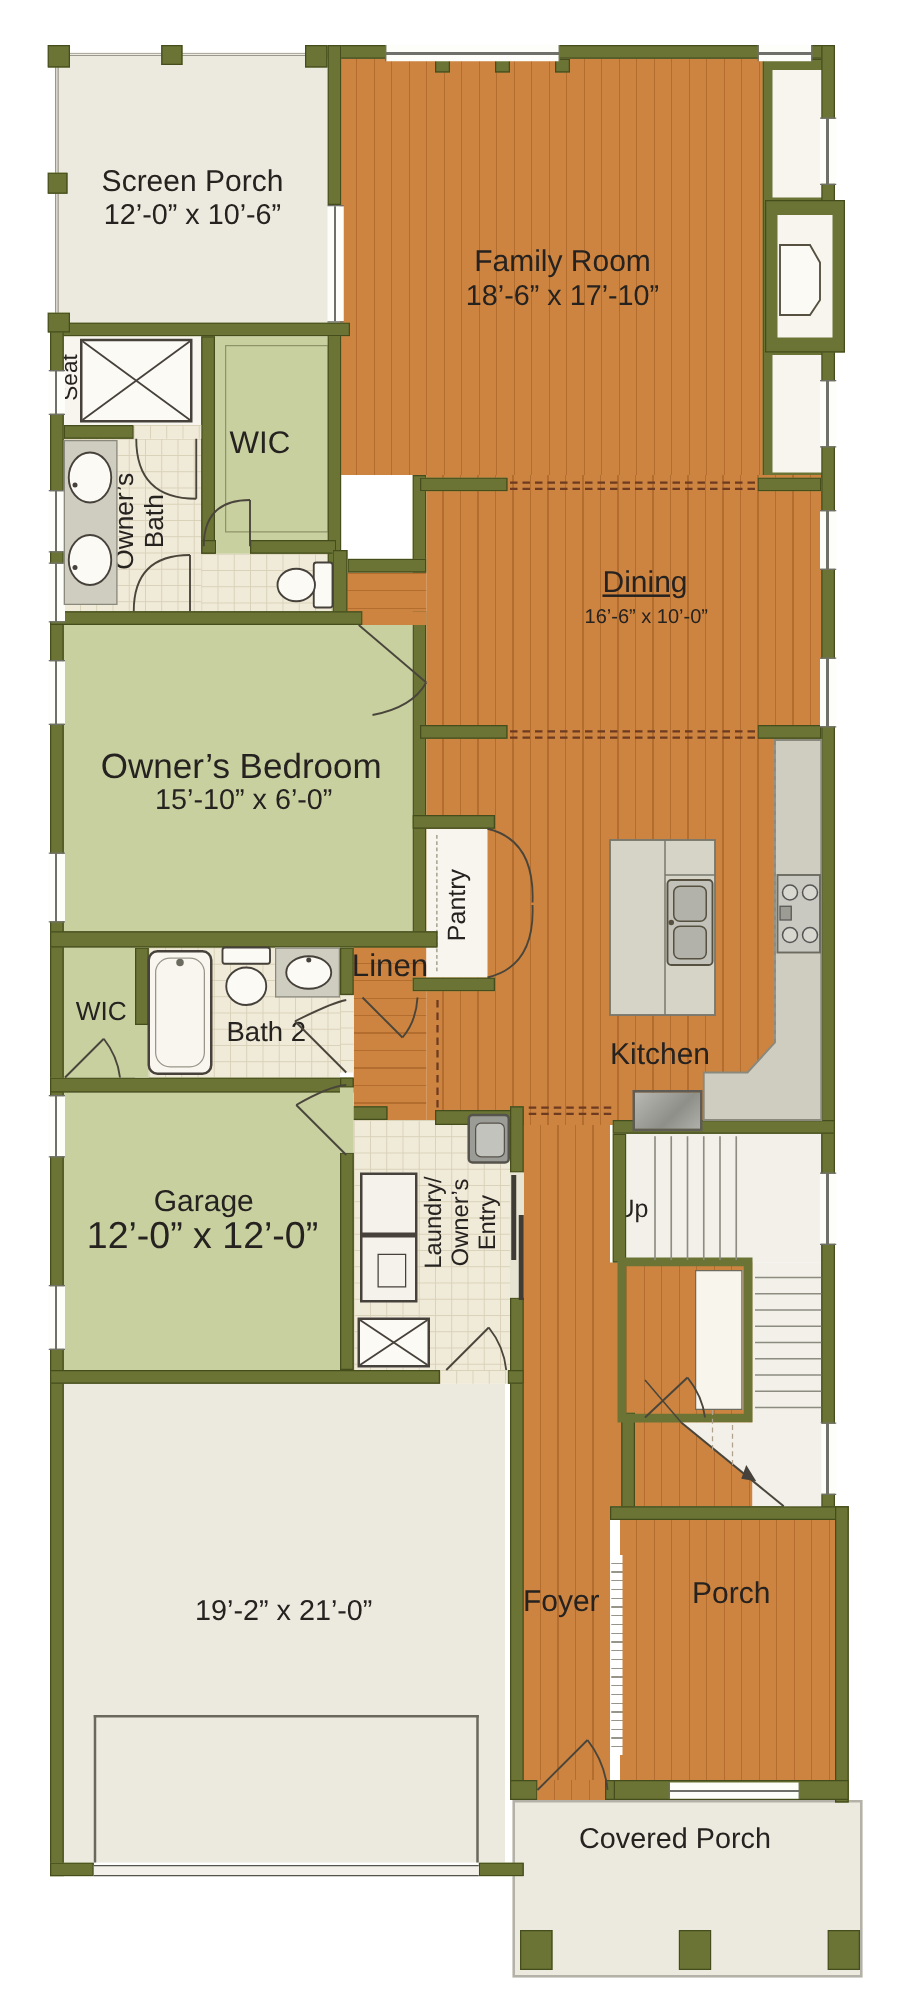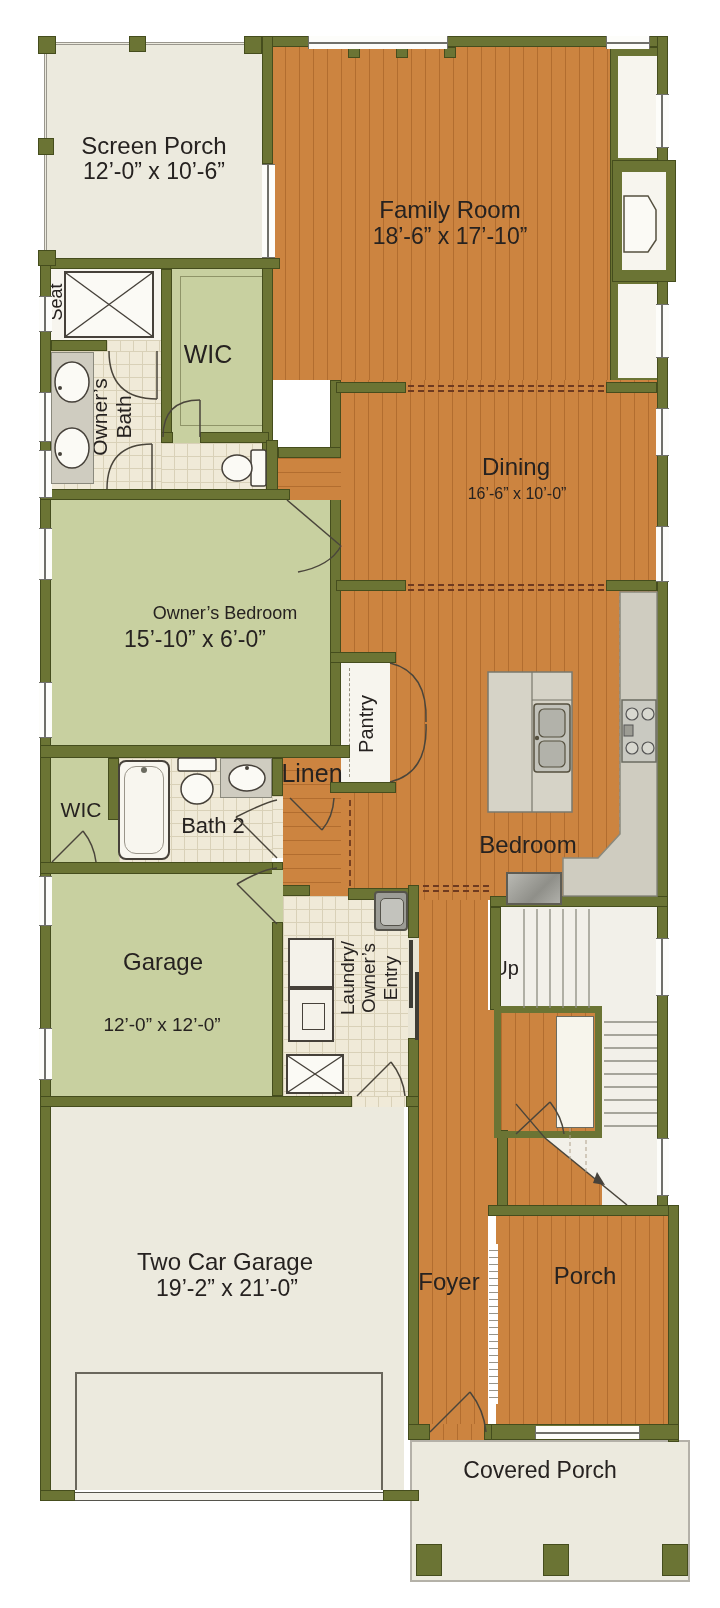--- a/index.html
+++ b/index.html
@@ -327,35 +327,34 @@
   <div class="lbl" style="left:450px;top:210px;font-size:24px;">Family Room</div>
   <div class="lbl" style="left:450px;top:237px;font-size:23px;">18’-6” x 17’-10”</div>
   <div class="lbl rot" style="left:637px;top:111px;font-size:18px;">Opt
 Built-Ins</div>
   <div class="lbl rot" style="left:637px;top:331px;font-size:18px;">Opt
 Built-Ins</div>
   <div class="lbl rot" style="left:56px;top:302px;font-size:18px;">Seat</div>
   <div class="lbl" style="left:208px;top:354px;font-size:25px;">WIC</div>
   <div class="lbl rot" style="left:112px;top:417px;font-size:21px;">Owner’s
 Bath</div>
-  <div class="lbl" style="left:516px;top:467px;font-size:24px;">Dining</div>
+  <div class="lbl" style="left:516px;top:467px;font-size:24px;text-decoration:underline;">Dining</div>
   <div class="lbl" style="left:517px;top:494px;font-size:16px;">16’-6” x 10’-0”</div>
-  <div class="lbl" style="left:193px;top:613px;font-size:18px;margin-left:32px;">Owner’s Bedroom</div>
+  <div class="lbl" style="left:193px;top:613px;font-size:28px;">Owner’s Bedroom</div>
   <div class="lbl" style="left:195px;top:640px;font-size:23px;">15’-10” x 6’-0”</div>
   <div class="lbl rot" style="left:366px;top:724px;font-size:20px;">Pantry</div>
   <div class="lbl" style="left:312px;top:773px;font-size:25px;">Linen</div>
   <div class="lbl" style="left:213px;top:826px;font-size:22px;">Bath 2</div>
   <div class="lbl" style="left:81px;top:810px;font-size:21px;">WIC</div>
-  <div class="lbl" style="left:528px;top:845px;font-size:24px;">Bedroom</div>
+  <div class="lbl" style="left:528px;top:845px;font-size:24px;">Kitchen</div>
   <div class="lbl" style="left:163px;top:962px;font-size:24px;">Garage</div>
-  <div class="lbl" style="left:162px;top:989px;font-size:19px;margin-top:36px;">12’-0” x 12’-0”</div>
+  <div class="lbl" style="left:162px;top:989px;font-size:30px;">12’-0” x 12’-0”</div>
   <div class="lbl rot" style="left:369px;top:978px;font-size:19px;">Laundry/
 Owner’s
 Entry</div>
   <div class="lbl" style="left:506px;top:968px;font-size:20px;">Up</div>
   <div class="lbl rot" style="left:576px;top:1071px;font-size:19px;">Opt Lockers</div>
-  <div class="lbl" style="left:225px;top:1262px;font-size:24px;">Two Car Garage</div>
   <div class="lbl" style="left:227px;top:1289px;font-size:23px;">19’-2” x 21’-0”</div>
   <div class="lbl" style="left:449px;top:1282px;font-size:24px;">Foyer</div>
   <div class="lbl" style="left:585px;top:1276px;font-size:24px;">Porch</div>
   <div class="lbl" style="left:540px;top:1471px;font-size:23px;">Covered Porch</div>
 
 </div>
 
 </body></html>

